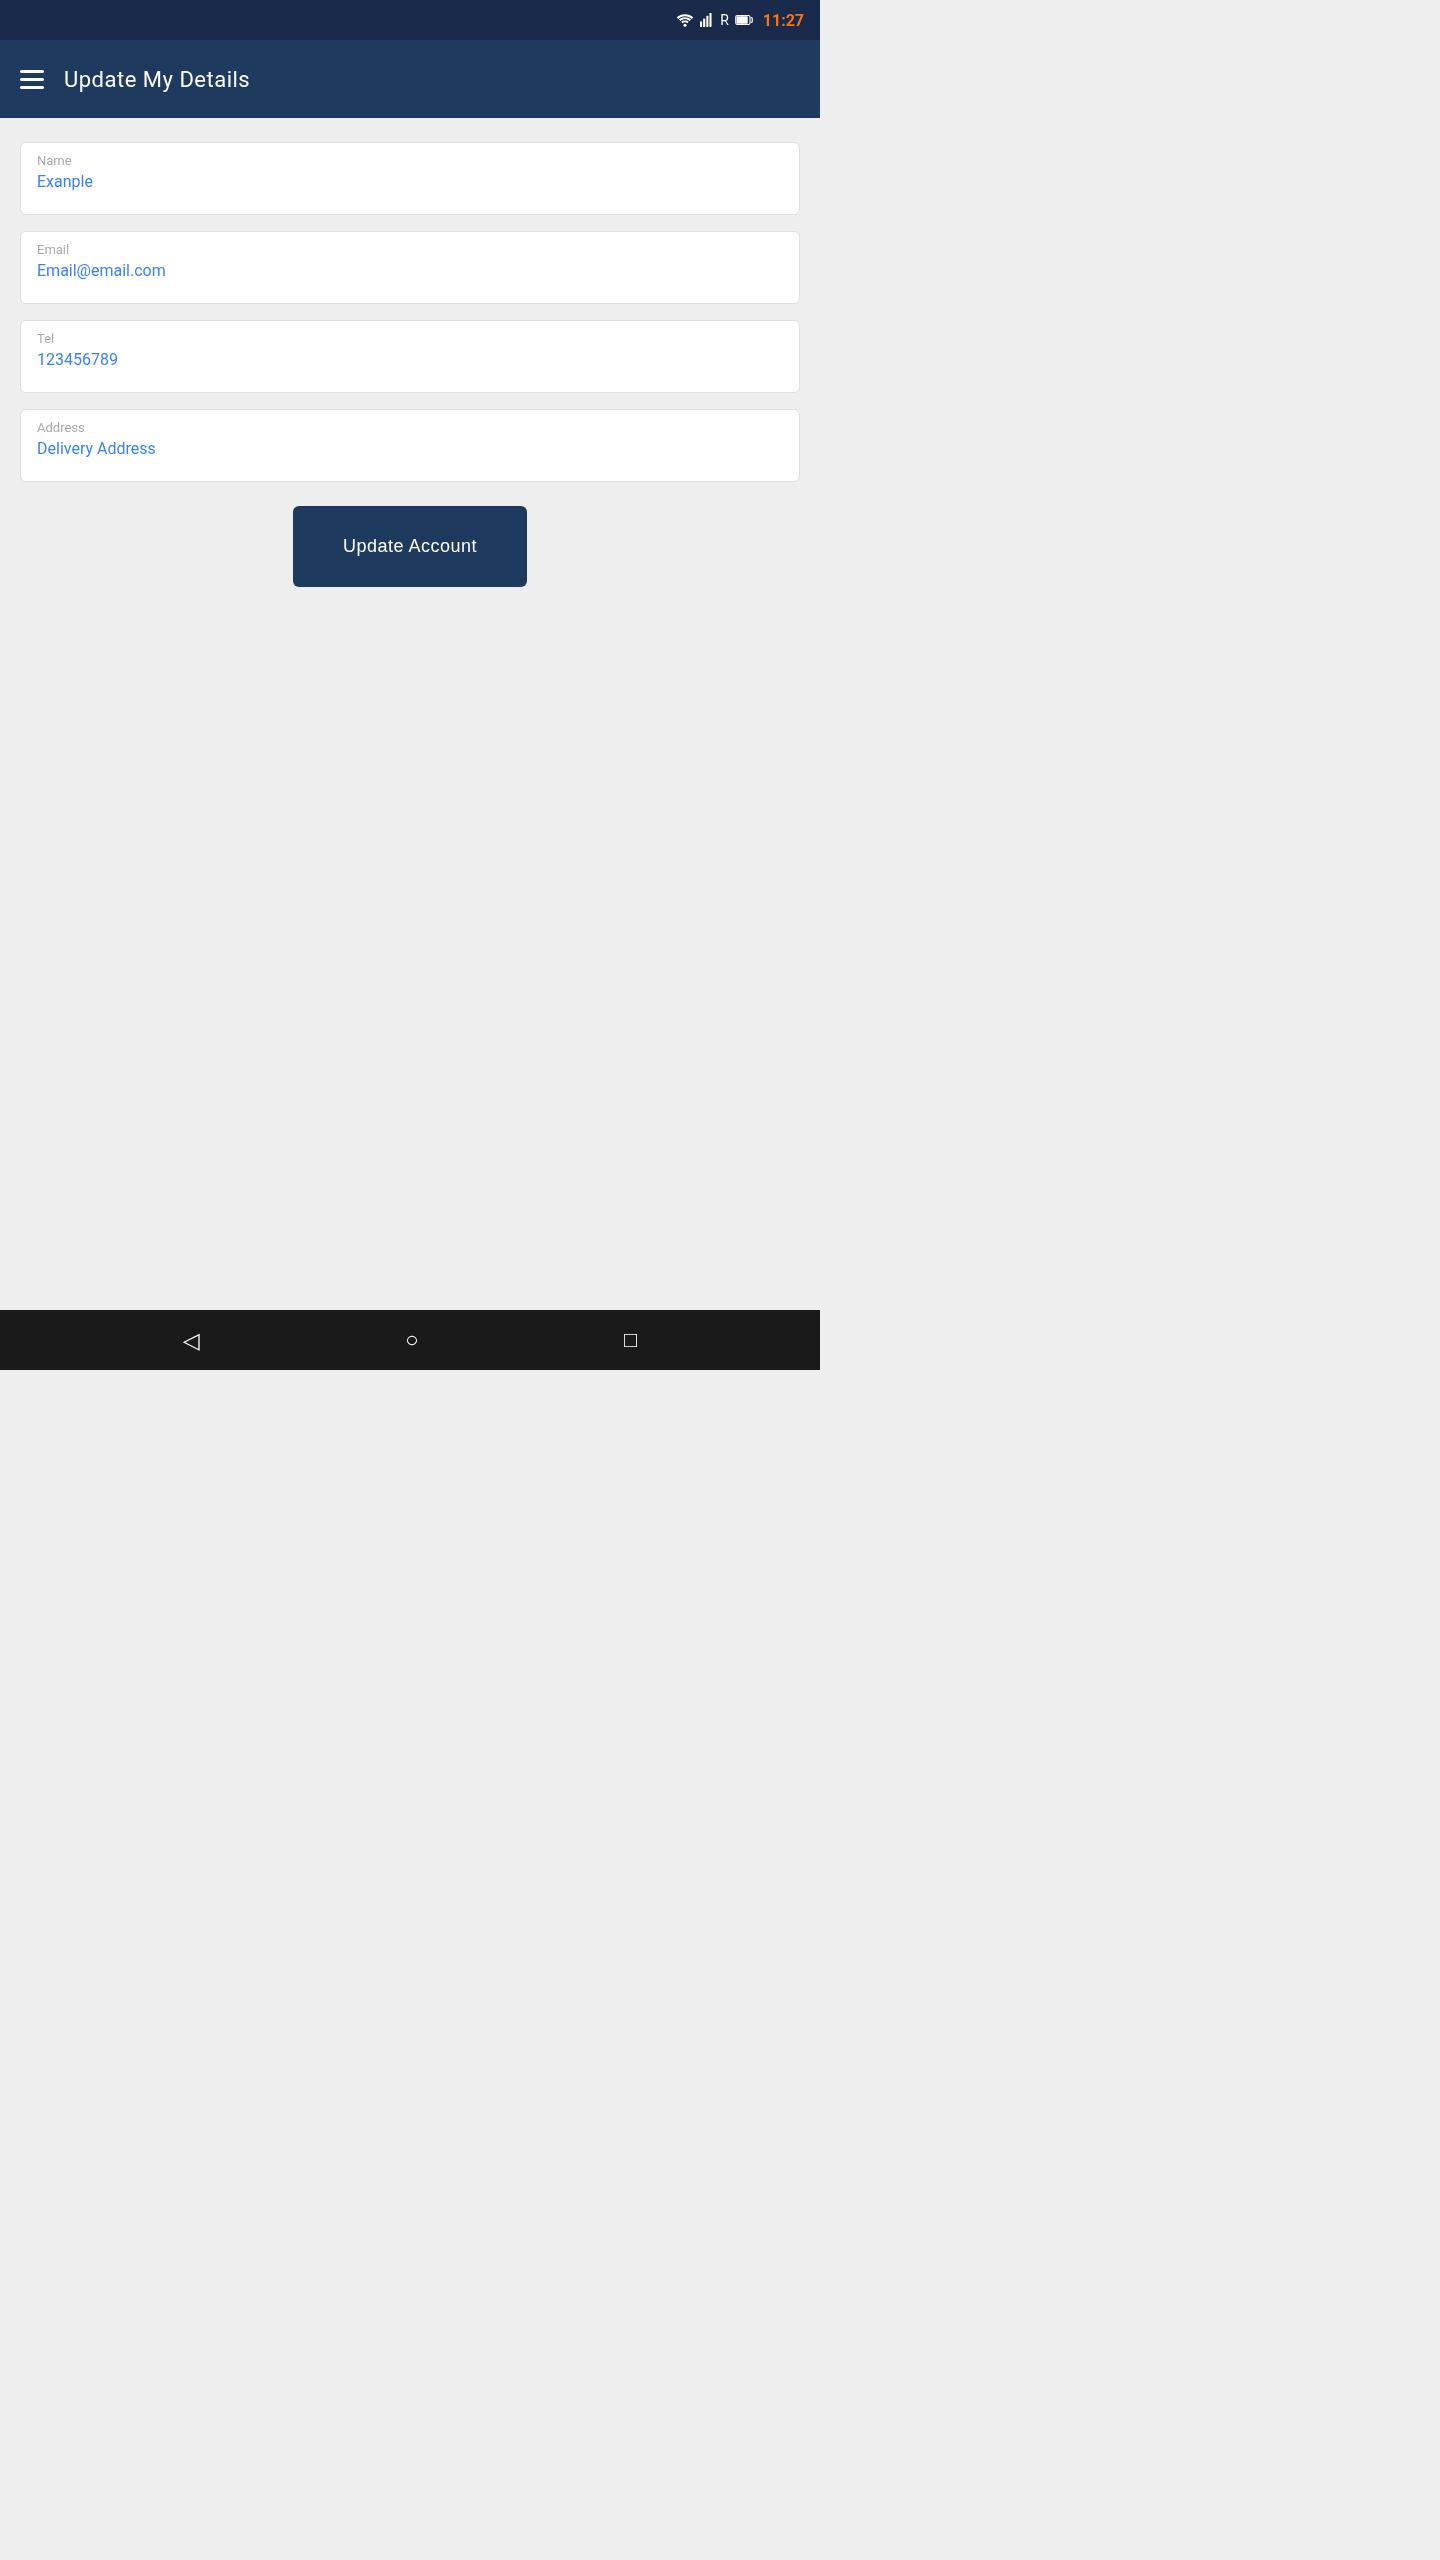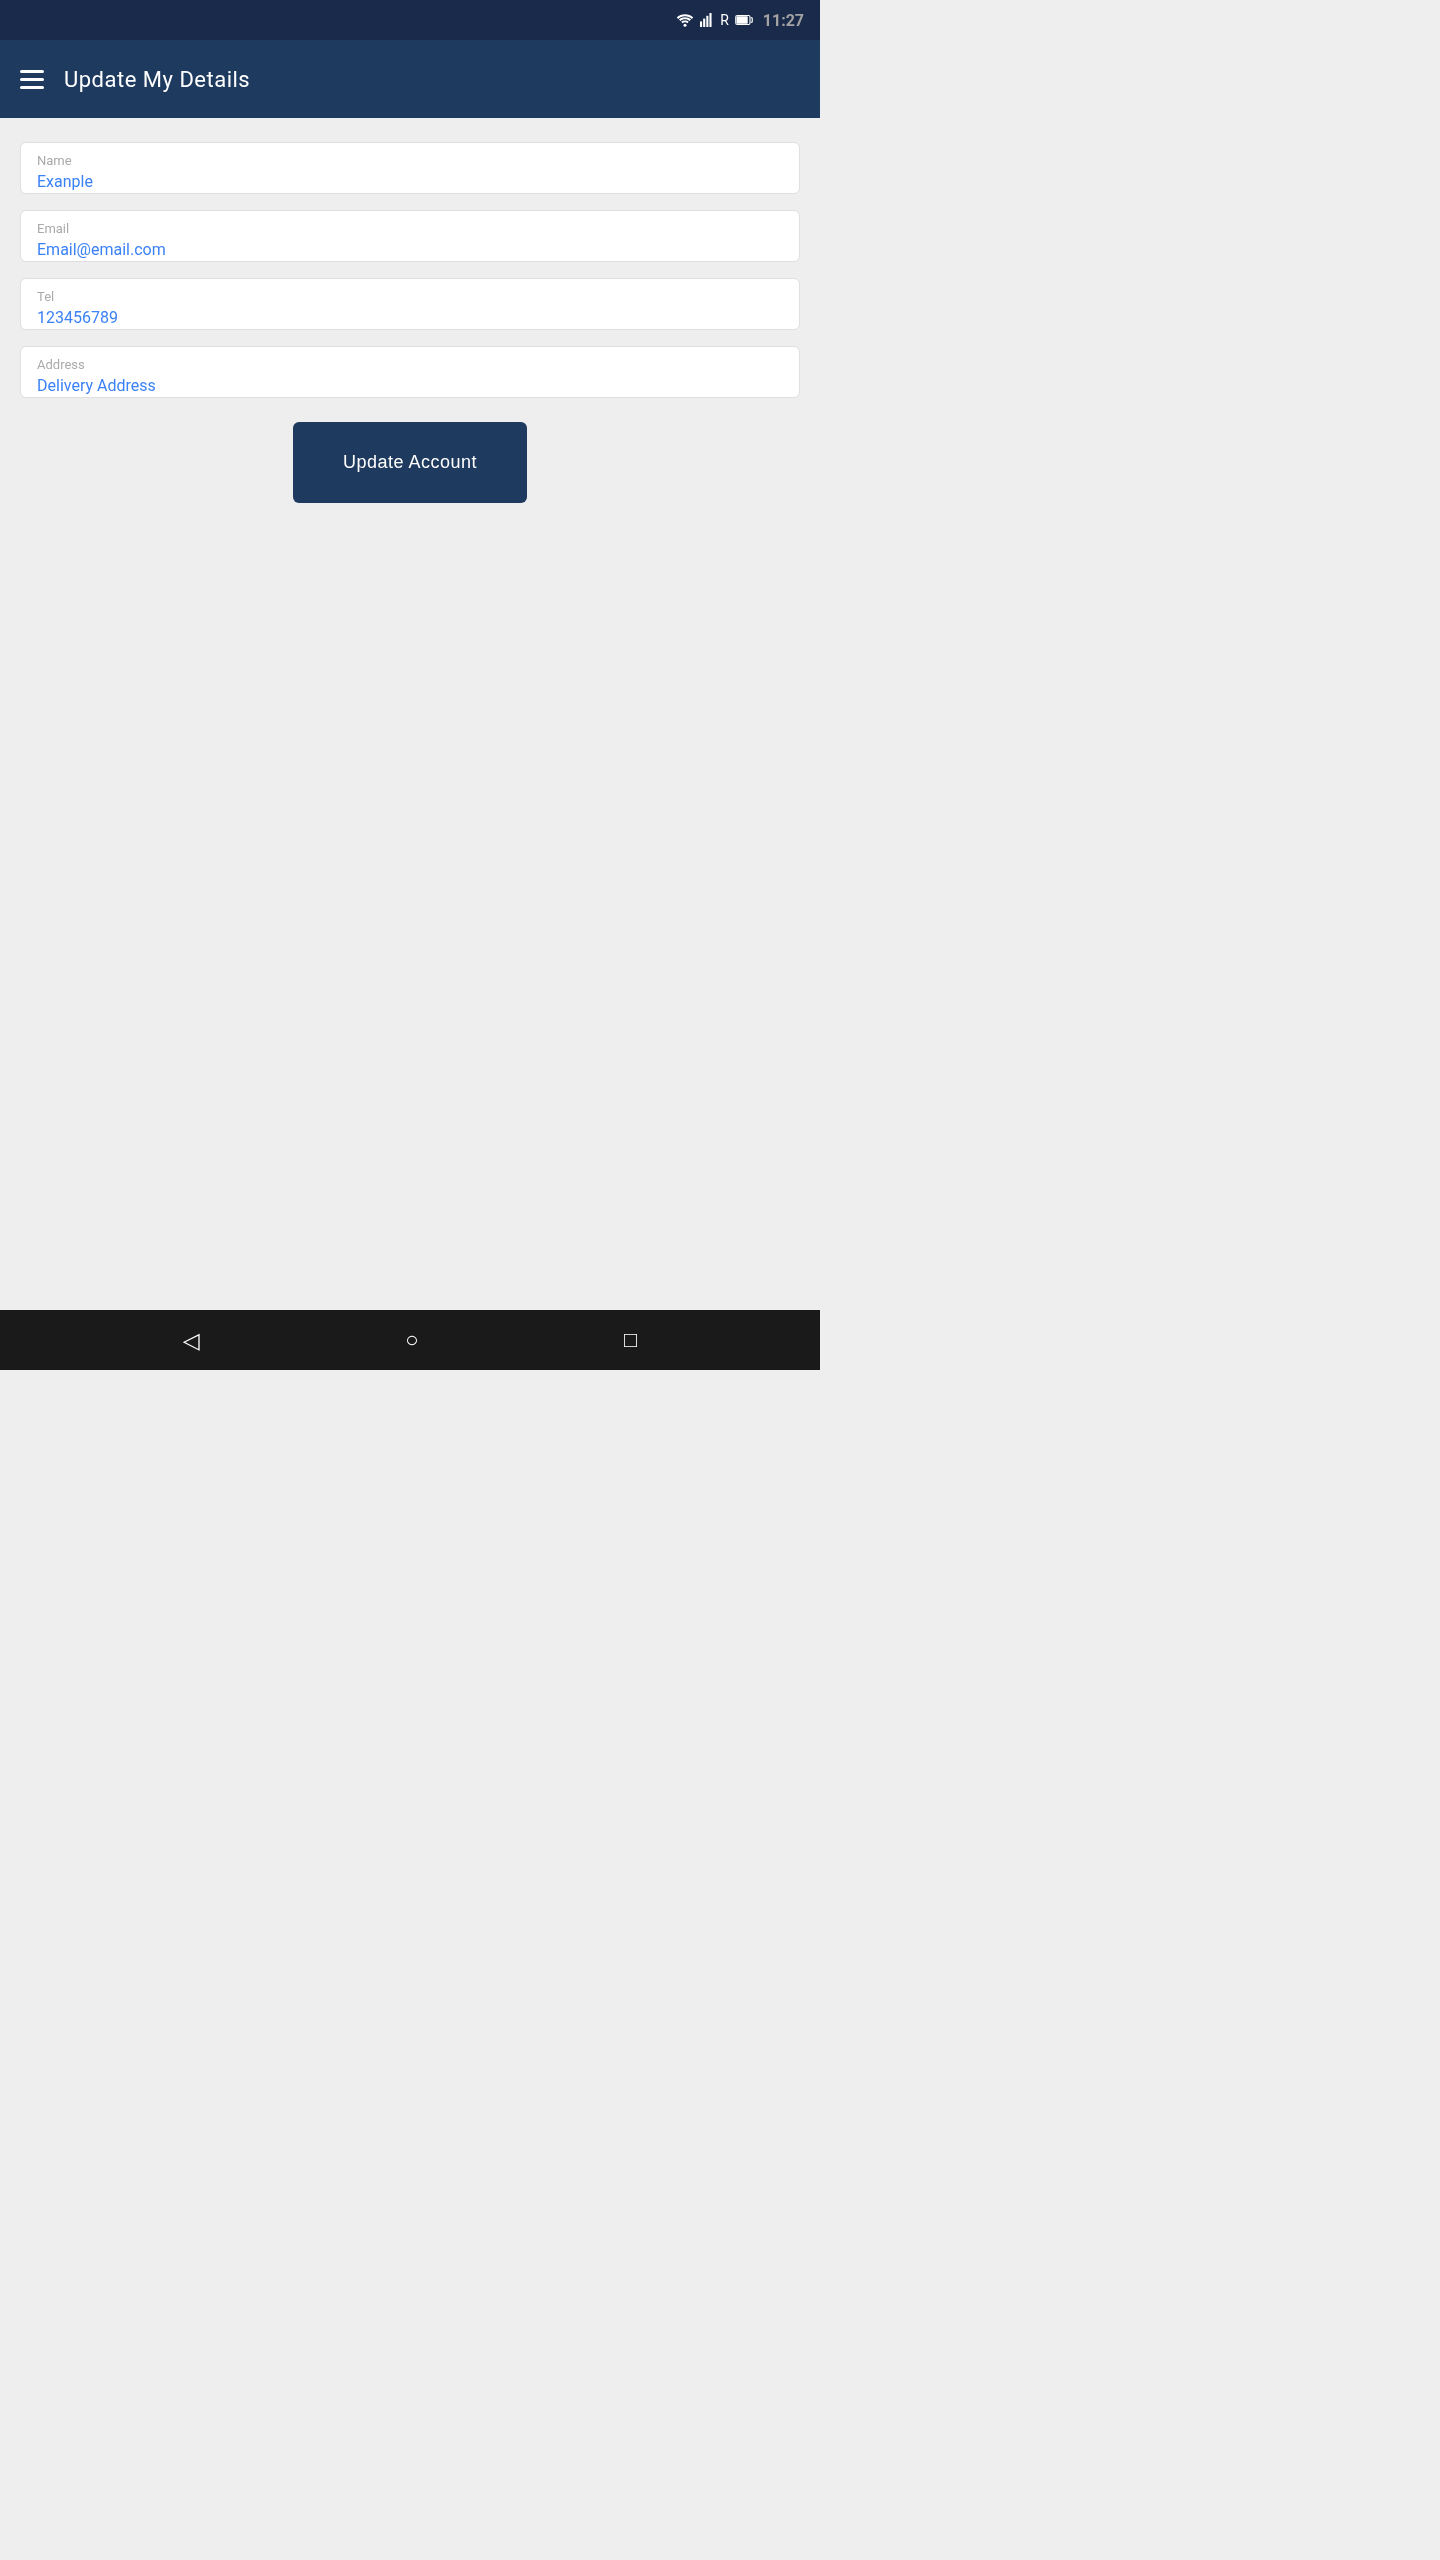--- a/index.html
+++ b/index.html
@@ -33,21 +33,21 @@
       align-items: center;
       gap: 6px;
     }
 
     .status-icon {
       color: white;
       font-size: 14px;
     }
 
     .status-time {
-      color: #a3a3a3;
+      color: #f97316;
       font-size: 16px;
       font-weight: bold;
       margin-left: 4px;
       text-align: center;
     }
 
     
     .app-bar {
       background-color: #1e3a5f;
       height: 78px;
@@ -86,21 +86,21 @@
       padding: 24px 20px;
       display: flex;
       flex-direction: column;
       gap: 16px;
     }
 
     
     .input-container {
       background-color: white;
       border-radius: 6px;
-      padding: 10px 16px 2px 16px;
+      padding: 10px 16px 23px 16px;
       border: 1px solid #e0e0e0;
     }
 
     .input-label {
       font-size: 13px;
       color: #aaaaaa;
       margin-bottom: 4px;
       display: block;
     }
 

